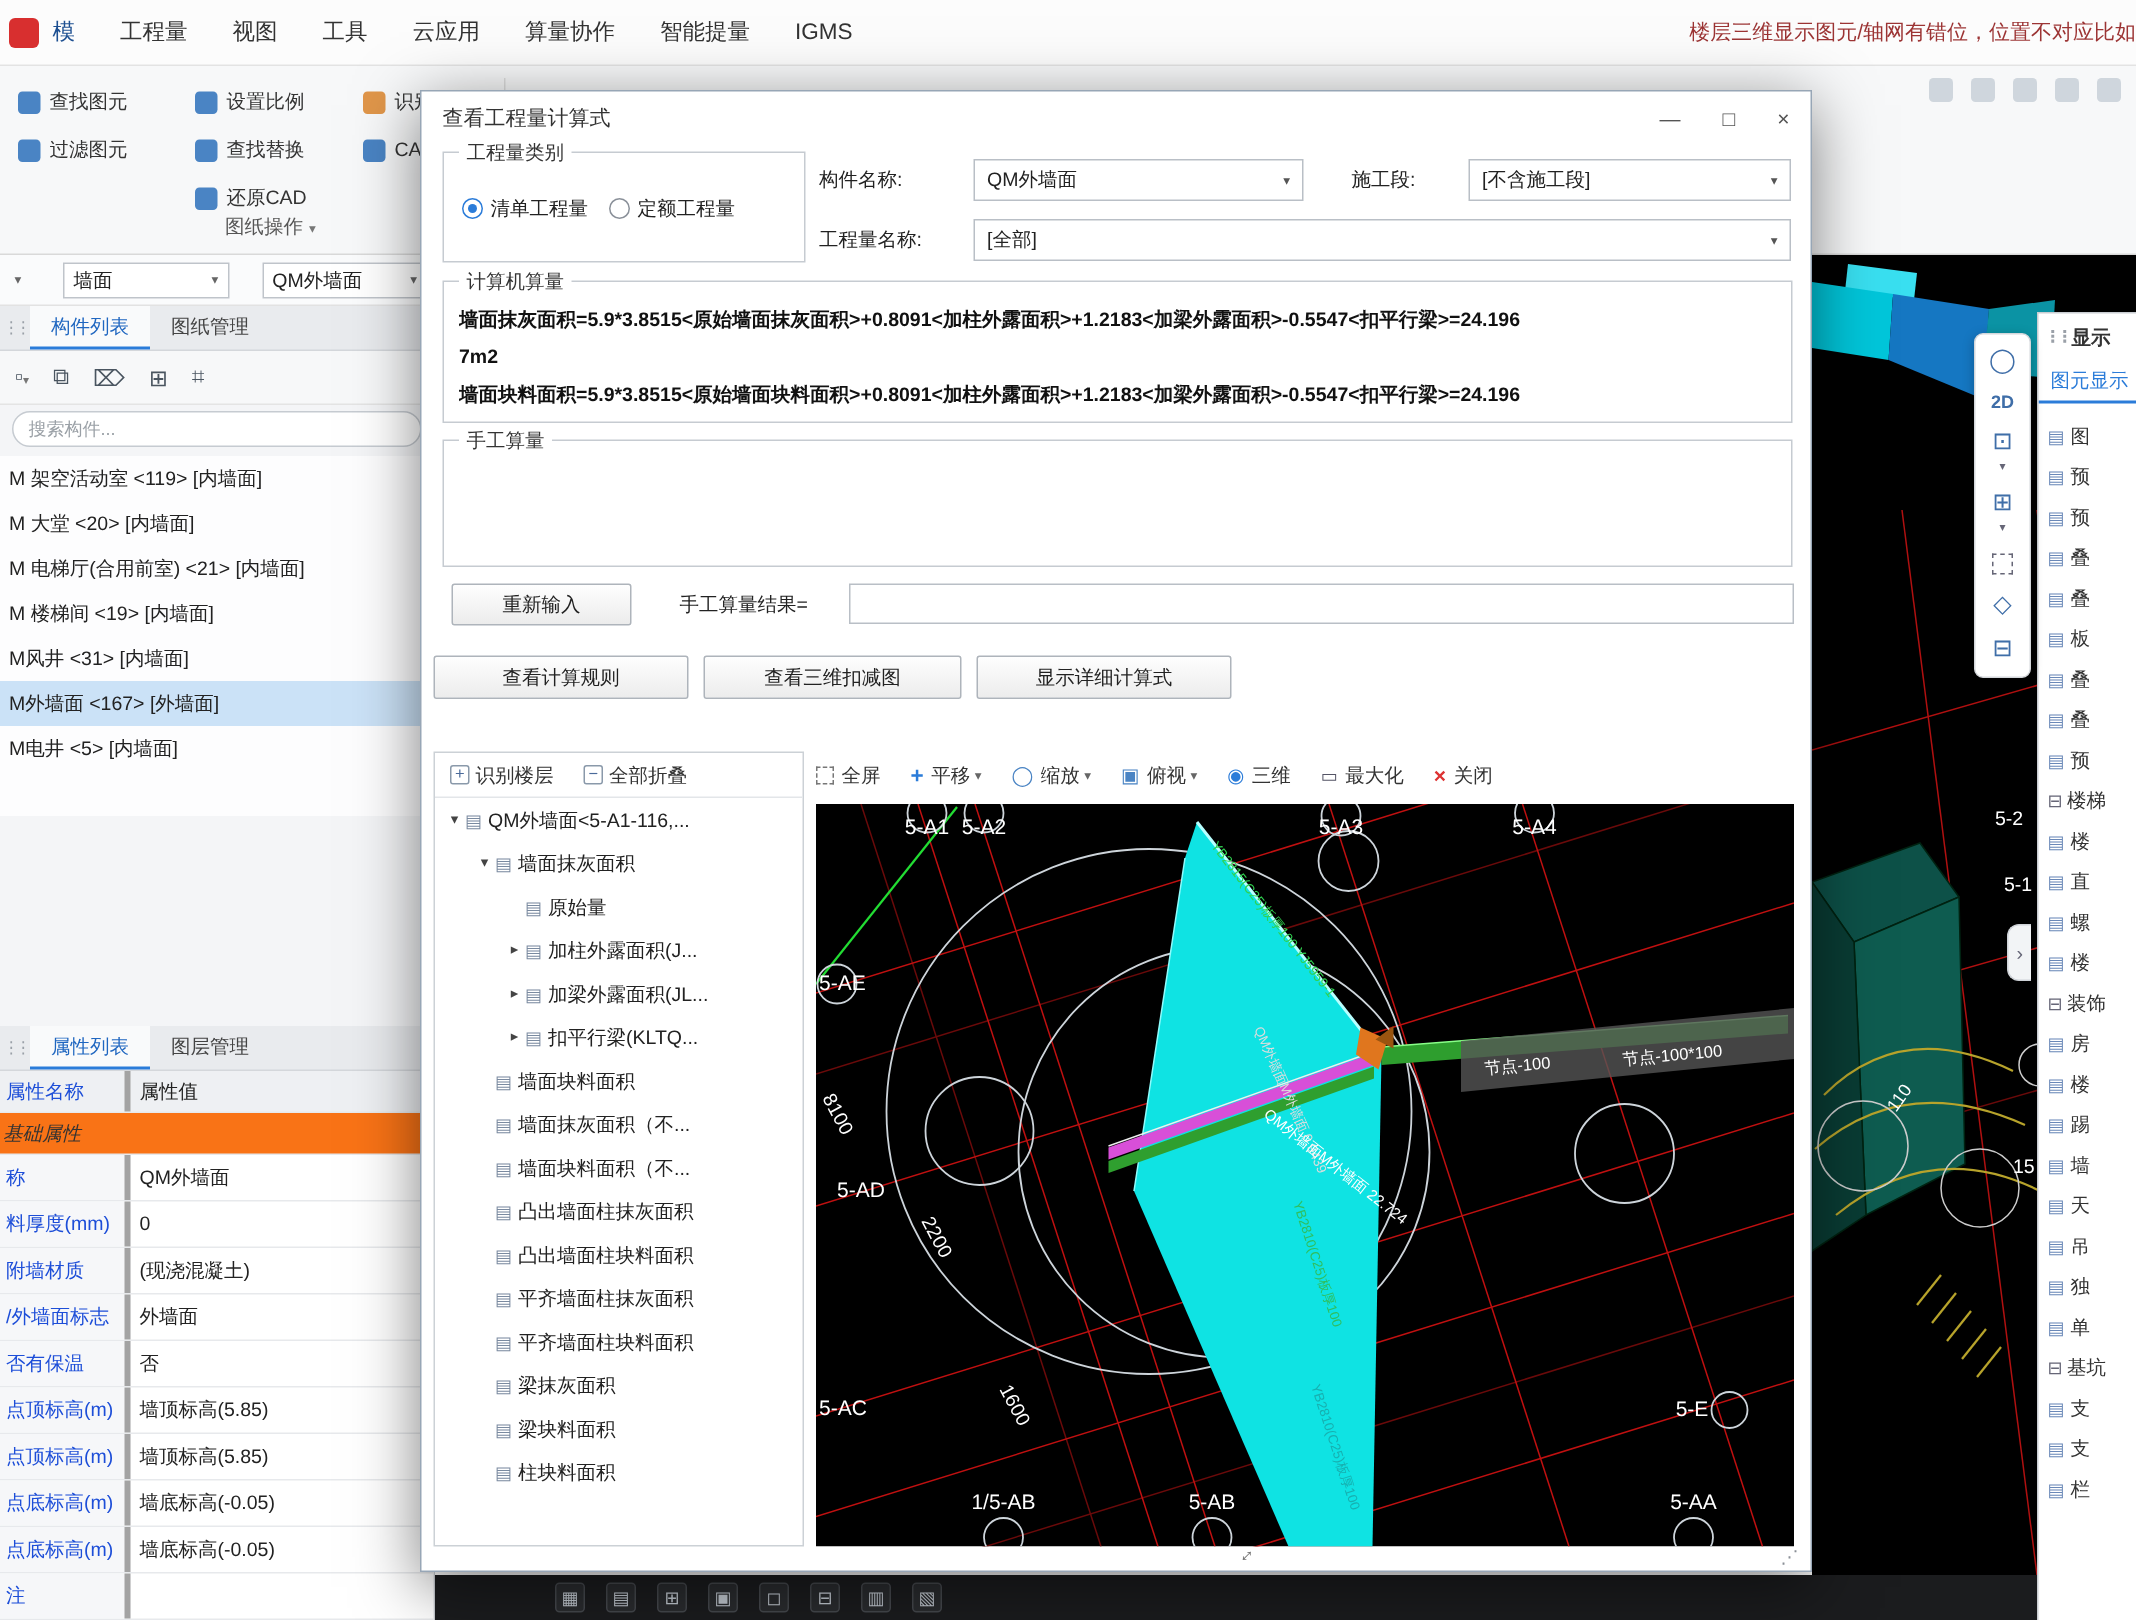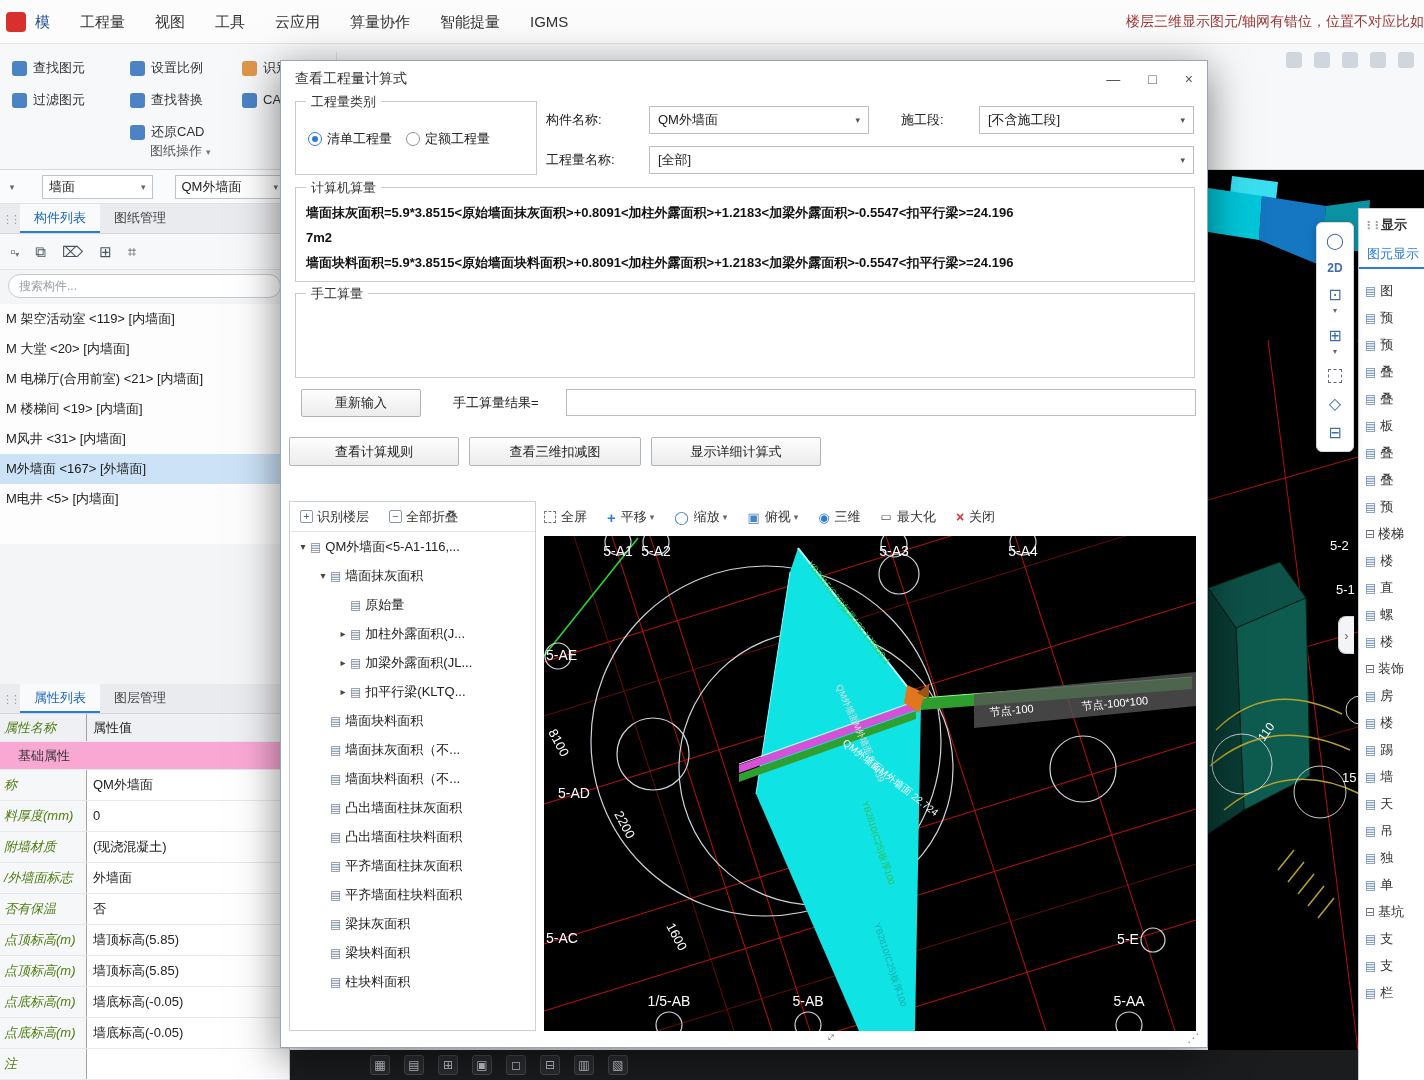--- a/index.html
+++ b/index.html
@@ -48,26 +48,26 @@
   .search-row{height:34px;display:flex;align-items:flex-start;padding:4px 8px;flex:none;}
   .search{flex:1;height:24px;border:1px solid #c6cbd1;border-radius:12px;background:#fff;
     font-size:12px;color:#555;padding:0 10px;outline:none;font-family:inherit;}
   .search::placeholder{color:#9aa0a6;}
   .clist{height:240px;background:#fdfdfe;flex:none;}
   .crow{height:30px;line-height:30px;font-size:13px;color:#222;padding-left:6px;white-space:nowrap;overflow:hidden;}
   .crow.selected{background:#cbe2f7;}
   .lp-spacer{flex:1;background:#f4f5f7;}
   .prop-table{flex:none;background:#fff;font-size:13px;}
   .prow{display:flex;height:31px;line-height:30px;border-bottom:1px solid #e7e9ec;}
-  .prow .pname{width:87px;background:#f6f7f9;border-right:1px solid #a3a3a3;padding-left:4px;
-    color:#4d7c0f;white-space:nowrap;overflow:hidden;flex:none;font-style:italic;}
+  .prow .pname{width:87px;background:#f6f7f9;border-right:4px solid #a3a3a3;padding-left:4px;
+    color:#1d4ed8;white-space:nowrap;overflow:hidden;flex:none;}
   .prow .pval{flex:1;padding-left:6px;color:#222;white-space:nowrap;overflow:hidden;}
   .prow.header{height:28px;line-height:27px;background:#eef0f3;}
   .prow.header .pname{background:#eef0f3;}
-  .prow.section{height:28px;line-height:27px;background:#f9a8d4;padding-left:18px;color:#333;}
+  .prow.section{height:28px;line-height:27px;background:#f97316;padding-left:2px;color:#333;font-style:italic;}
 
   
   .bg3d{position:absolute;left:1208px;top:170px;z-index:1;}
   .bottom-bar{position:absolute;left:290px;top:1050px;width:1134px;height:30px;background:#1b1c1e;
     display:flex;align-items:center;gap:14px;padding-left:80px;z-index:2;}
   .bbi{width:20px;height:20px;line-height:19px;text-align:center;color:#c3cad2;font-size:12px;
     background:#2a2c2f;border:1px solid #45484d;border-radius:3px;flex:none;}
 
   
   .right-toolstrip{position:absolute;left:1316px;top:222px;width:38px;background:#fff;

